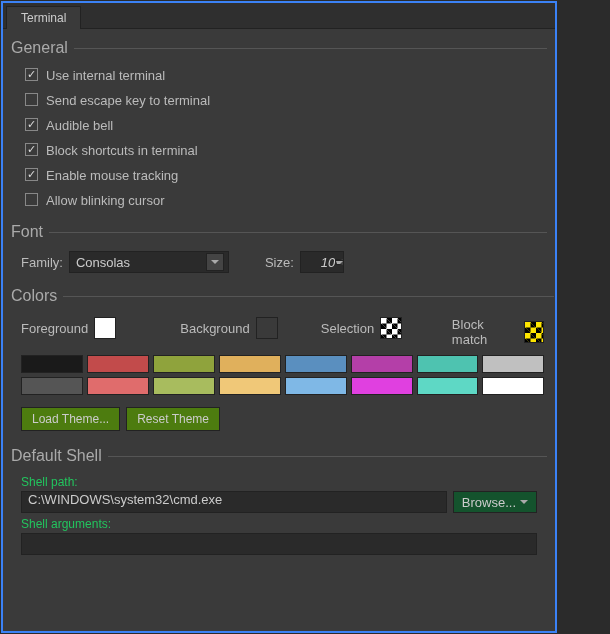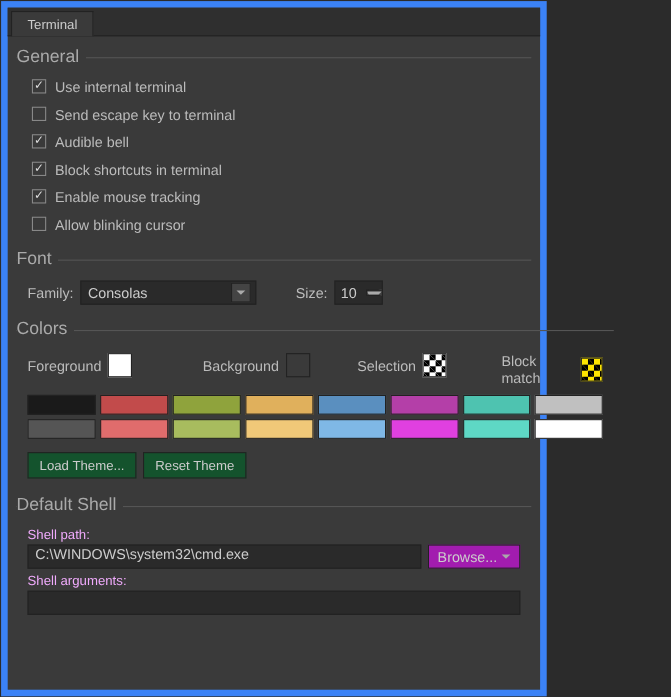--- a/index.html
+++ b/index.html
@@ -7,22 +7,22 @@
   background: #2b2b2b;
   color: #bbb;
   font-family: "Segoe UI", Tahoma, sans-serif;
   font-size: 13px;
   width: 610px;
   height: 634px;
   overflow: hidden;
 }
 .window {
   background: #3a3a3a;
-  border: 6px solid #3b82f6;
-  width: 496px;
+  border: 2px solid #3b82f6;
+  width: 556px;
   height: 632px;
   margin: 1px;
 }
 .tab-bar {
   background: #2f2f2f;
   border-bottom: 1px solid #222;
   height: 26px;
   display: flex;
   align-items: flex-end;
 }
@@ -101,21 +101,21 @@
 }
 .spin {
   background: #2a2a2a;
   border: 1px solid #222;
   color: #ccc;
   height: 22px;
   width: 44px;
   display: flex;
   align-items: center;
 }
-.spin .val { flex: 1; padding-left: 5px; }
+.spin .val { flex: 1; padding-left: 20px; font-style: italic; }
 .spin .stepper {
   width: 14px;
   display: flex;
   flex-direction: column;
 }
 .spin .stepper div {
   flex: 1;
   background: #444;
   border-left: 1px solid #222;
   display: flex;
@@ -152,53 +152,53 @@
   display: grid;
   grid-template-columns: repeat(8, 1fr);
   gap: 4px;
   padding: 4px 10px;
 }
 .palette div {
   height: 18px;
   border: 1px solid #222;
 }
 .btn {
-  background: #14532d;
+  background: #4d7c0f;
   border: 1px solid #222;
   color: #ccc;
   padding: 4px 10px;
   font-size: 12px;
   cursor: pointer;
 }
 .btn-row {
   display: flex;
   gap: 6px;
   padding: 8px 10px 6px 10px;
 }
 .field-label {
-  color: #f0abfc;
+  color: #22c55e;
   padding: 4px 10px 2px 10px;
   font-size: 12px;
 }
 .text-input {
   background: #2a2a2a;
   border: 1px solid #222;
   color: #ccc;
   height: 22px;
   padding: 0 6px;
   flex: 1;
 }
 .shell-row {
   display: flex;
   align-items: center;
   gap: 6px;
   padding: 0 10px;
 }
 .browse-btn {
-  background: #a21caf;
+  background: #14532d;
   border: 1px solid #222;
   color: #ccc;
   height: 22px;
   padding: 0 8px;
   display: flex;
   align-items: center;
   gap: 4px;
 }
 </style>
 </head>

